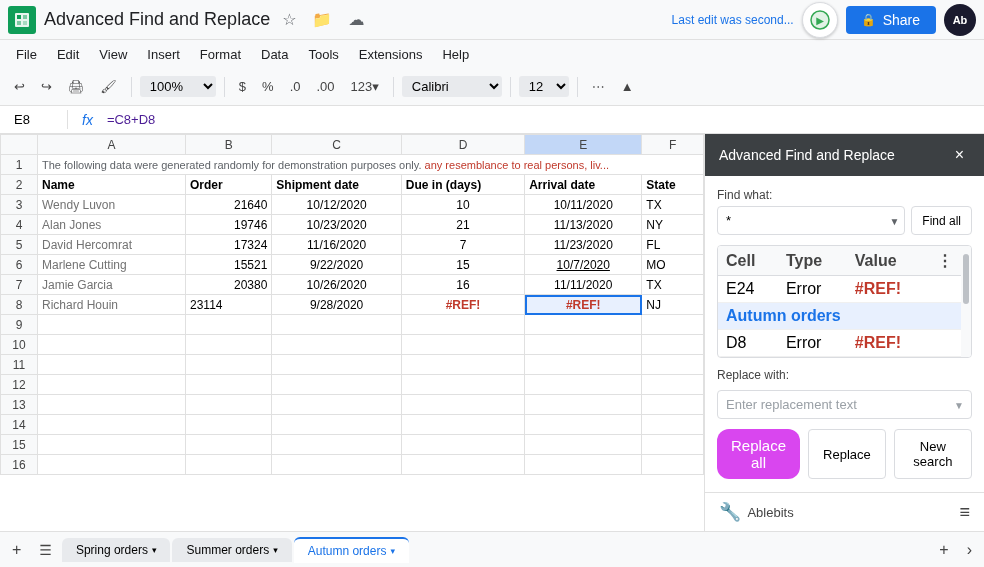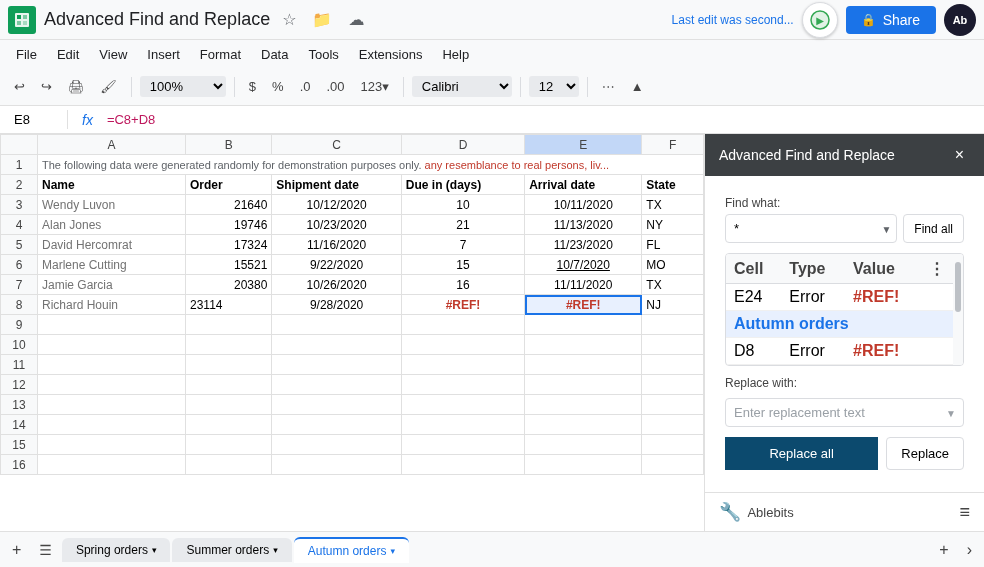--- a/index.html
+++ b/index.html
@@ -19,29 +19,29 @@
 
     
     #menu-bar { display: flex; align-items: center; background: #f8f9fa; padding: 2px 8px; gap: 4px; height: 28px; }
     .menu-item { background: none; border: none; cursor: pointer; padding: 3px 8px; border-radius: 4px; font-size: 13px; color: #202124; }
 
     
     #toolbar { display: flex; align-items: center; background: #f8f9fa; padding: 3px 8px; gap: 4px; height: 38px; border-bottom: 1px solid #e0e0e0; }
     .tool-btn { background: none; border: none; cursor: pointer; padding: 4px 6px; border-radius: 3px; font-size: 13px; color: #444; display: flex; align-items: center; }
     .toolbar-separator { width: 1px; height: 20px; background: #dadce0; margin: 0 4px; }
     .toolbar-select { border: none; background: #e8eaed; border-radius: 3px; padding: 2px 6px; font-size: 13px; cursor: pointer; }
-    #zoom-select { width: 86px; }
+    #zoom-select { width: 76px; }
     #font-select { width: 100px; }
     #font-size-select { width: 50px; }
 
     
     #cell-bar { display: flex; align-items: center; background: white; border-bottom: 1px solid #e0e0e0; height: 28px; padding: 0 8px; gap: 8px; }
     #cell-ref { width: 60px; border: none; border-right: 1px solid #e0e0e0; font-size: 13px; padding: 2px 6px; outline: none; }
     #formula-icon { color: #5f6368; font-style: italic; font-size: 14px; padding: 0 6px; color: #1a73e8; }
-    #formula-bar { flex: 1; border: none; font-size: 13px; outline: none; color: #be185d; }
+    #formula-bar { flex: 1; border: none; font-size: 13px; outline: none; color: #4c1d95; }
 
     
     #main-area { display: flex; height: calc(567px - 40px - 28px - 38px - 28px - 36px); }
 
     
     #spreadsheet-container { flex: 1; overflow: hidden; position: relative; background: white; }
 
     table#sheet { border-collapse: collapse; width: 100%; table-layout: fixed; }
     table#sheet th, table#sheet td { border: 1px solid #e0e0e0; font-size: 12px; padding: 2px 4px; height: 20px; overflow: hidden; white-space: nowrap; }
     table#sheet th { background: #f8f9fa; text-align: center; font-weight: 500; color: #444; position: sticky; }
@@ -50,41 +50,41 @@
     .header-row th { background: #f8f9fa; }
     .data-name { color: #737373; }
     .error-val { color: #c0392b; font-weight: bold; }
     .bold-cell { font-weight: bold; }
 
     
     #panel { width: 280px; background: white; border-left: 1px solid #e0e0e0; display: flex; flex-direction: column; }
     #panel-header { background: #3c4043; color: white; padding: 10px 14px; display: flex; align-items: center; justify-content: space-between; }
     #panel-title { font-size: 14px; font-weight: 500; }
     #panel-close { background: none; border: none; color: white; cursor: pointer; font-size: 16px; padding: 2px 6px; border-radius: 3px; }
-    #panel-body { padding: 20px; display: flex; flex-direction: column; gap: 10px; flex: 1; overflow: hidden; }
+    #panel-body { padding: 12px; display: flex; flex-direction: column; gap: 10px; flex: 1; overflow: hidden; }
 
     .field-label { font-size: 12px; color: #444; margin-bottom: 4px; }
     .find-row { display: flex; gap: 6px; }
     .find-input-wrapper { flex: 1; position: relative; }
     .panel-input { width: 100%; border: 1px solid #dadce0; border-radius: 4px; padding: 6px 28px 6px 8px; font-size: 13px; outline: none; }
     .input-arrow { position: absolute; right: 6px; top: 50%; transform: translateY(-50%); color: #5f6368; font-size: 10px; }
     .find-all-btn { background: white; border: 1px solid #dadce0; border-radius: 4px; padding: 6px 10px; font-size: 12px; cursor: pointer; white-space: nowrap; }
     #results-table { width: 100%; border-collapse: collapse; font-size: 16px; }
     #results-table th { background: #f8f9fa; padding: 5px 8px; text-align: left; font-weight: 600; color: #444; border-bottom: 1px solid #dadce0; }
     #results-table td { padding: 4px 8px; border-bottom: 1px solid #f0f0f0; }
     .result-row-group { background: #e8f0fe; font-weight: bold; }
     .result-row-group td { color: #1a73e8; padding: 3px 8px; }
     .result-error { color: #c0392b; font-weight: bold; }
 
     .replace-section { display: flex; flex-direction: column; gap: 4px; }
     .replace-input { width: 100%; border: 1px solid #dadce0; border-radius: 4px; padding: 6px 8px; font-size: 13px; outline: none; color: #9aa0a6; }
     .replace-input::placeholder { color: #9aa0a6; }
 
     .action-row { display: flex; gap: 8px; }
-    .replace-all-btn { background: #0c4a6e; color: white; border: none; border-radius: 0; padding: 8px 14px; font-size: 13px; cursor: pointer; flex: 1; }
+    .replace-all-btn { background: #d946ef; color: white; border: none; border-radius: 12px; padding: 8px 14px; font-size: 15px; cursor: pointer; flex: 1; }
     .replace-btn { background: white; border: 1px solid #dadce0; border-radius: 4px; padding: 8px 14px; font-size: 13px; cursor: pointer; }
     .new-search-btn { background: white; border: 1px solid #dadce0; border-radius: 4px; padding: 8px 14px; font-size: 13px; cursor: pointer; }
 
     #panel-footer { padding: 8px 14px; display: flex; align-items: center; justify-content: space-between; border-top: 1px solid #e0e0e0; }
     #ablebits-logo { display: flex; align-items: center; gap: 6px; color: #444; font-size: 13px; }
 
     
     #sheet-tabs { display: flex; align-items: center; height: 36px; background: #f8f9fa; border-top: 1px solid #e0e0e0; padding: 0 4px; gap: 2px; }
     .tab-add-btn { background: none; border: none; cursor: pointer; padding: 4px 8px; color: #444; font-size: 16px; }
     .tab-list-btn { background: none; border: none; cursor: pointer; padding: 4px 8px; color: #444; font-size: 14px; }
@@ -413,20 +413,21 @@
         <div class="field-label" data-name="replace-with-label">Replace with:</div>
         <div style="position:relative;" data-name="replace-input-wrapper">
           <input class="replace-input" data-name="replace-with-input" placeholder="Enter replacement text" style="">
           <span style="position:absolute; right:8px; top:50%; transform:translateY(-50%); color:#9aa0a6; font-size:10px;" data-name="replace-dropdown-icon">▼</span>
         </div>
       </div>
 
       <div class="action-row" data-name="action-buttons">
         <button class="replace-all-btn" data-name="replace-all-button">Replace all</button>
         <button class="replace-btn" data-name="replace-button">Replace</button>
+        <button class="new-search-btn" data-name="new-search-button">New search</button>
       </div>
     </div>
 
     <div id="panel-footer" data-name="panel-footer">
       <div id="ablebits-logo" data-name="ablebits-logo">
         <span data-name="ablebits-icon" style="font-size:18px;">🔧</span>
         <span data-name="ablebits-brand-label">Ablebits</span>
       </div>
       <button style="background:none; border:none; cursor:pointer; font-size:18px; color:#444;" data-name="panel-menu-button">≡</button>
     </div>

